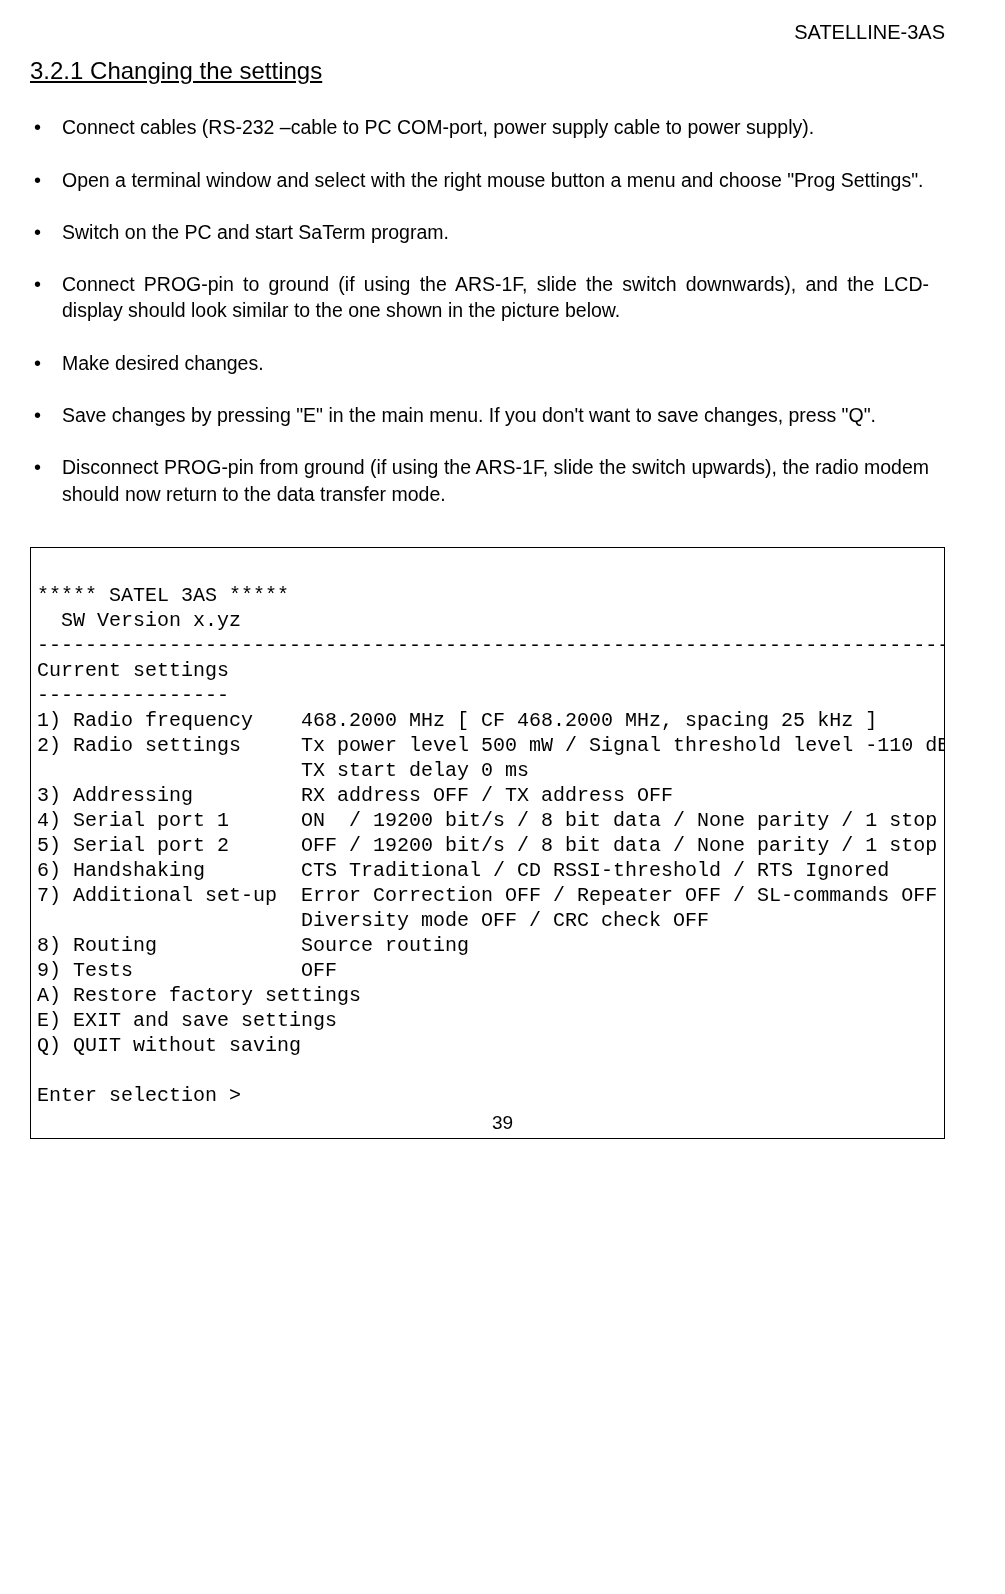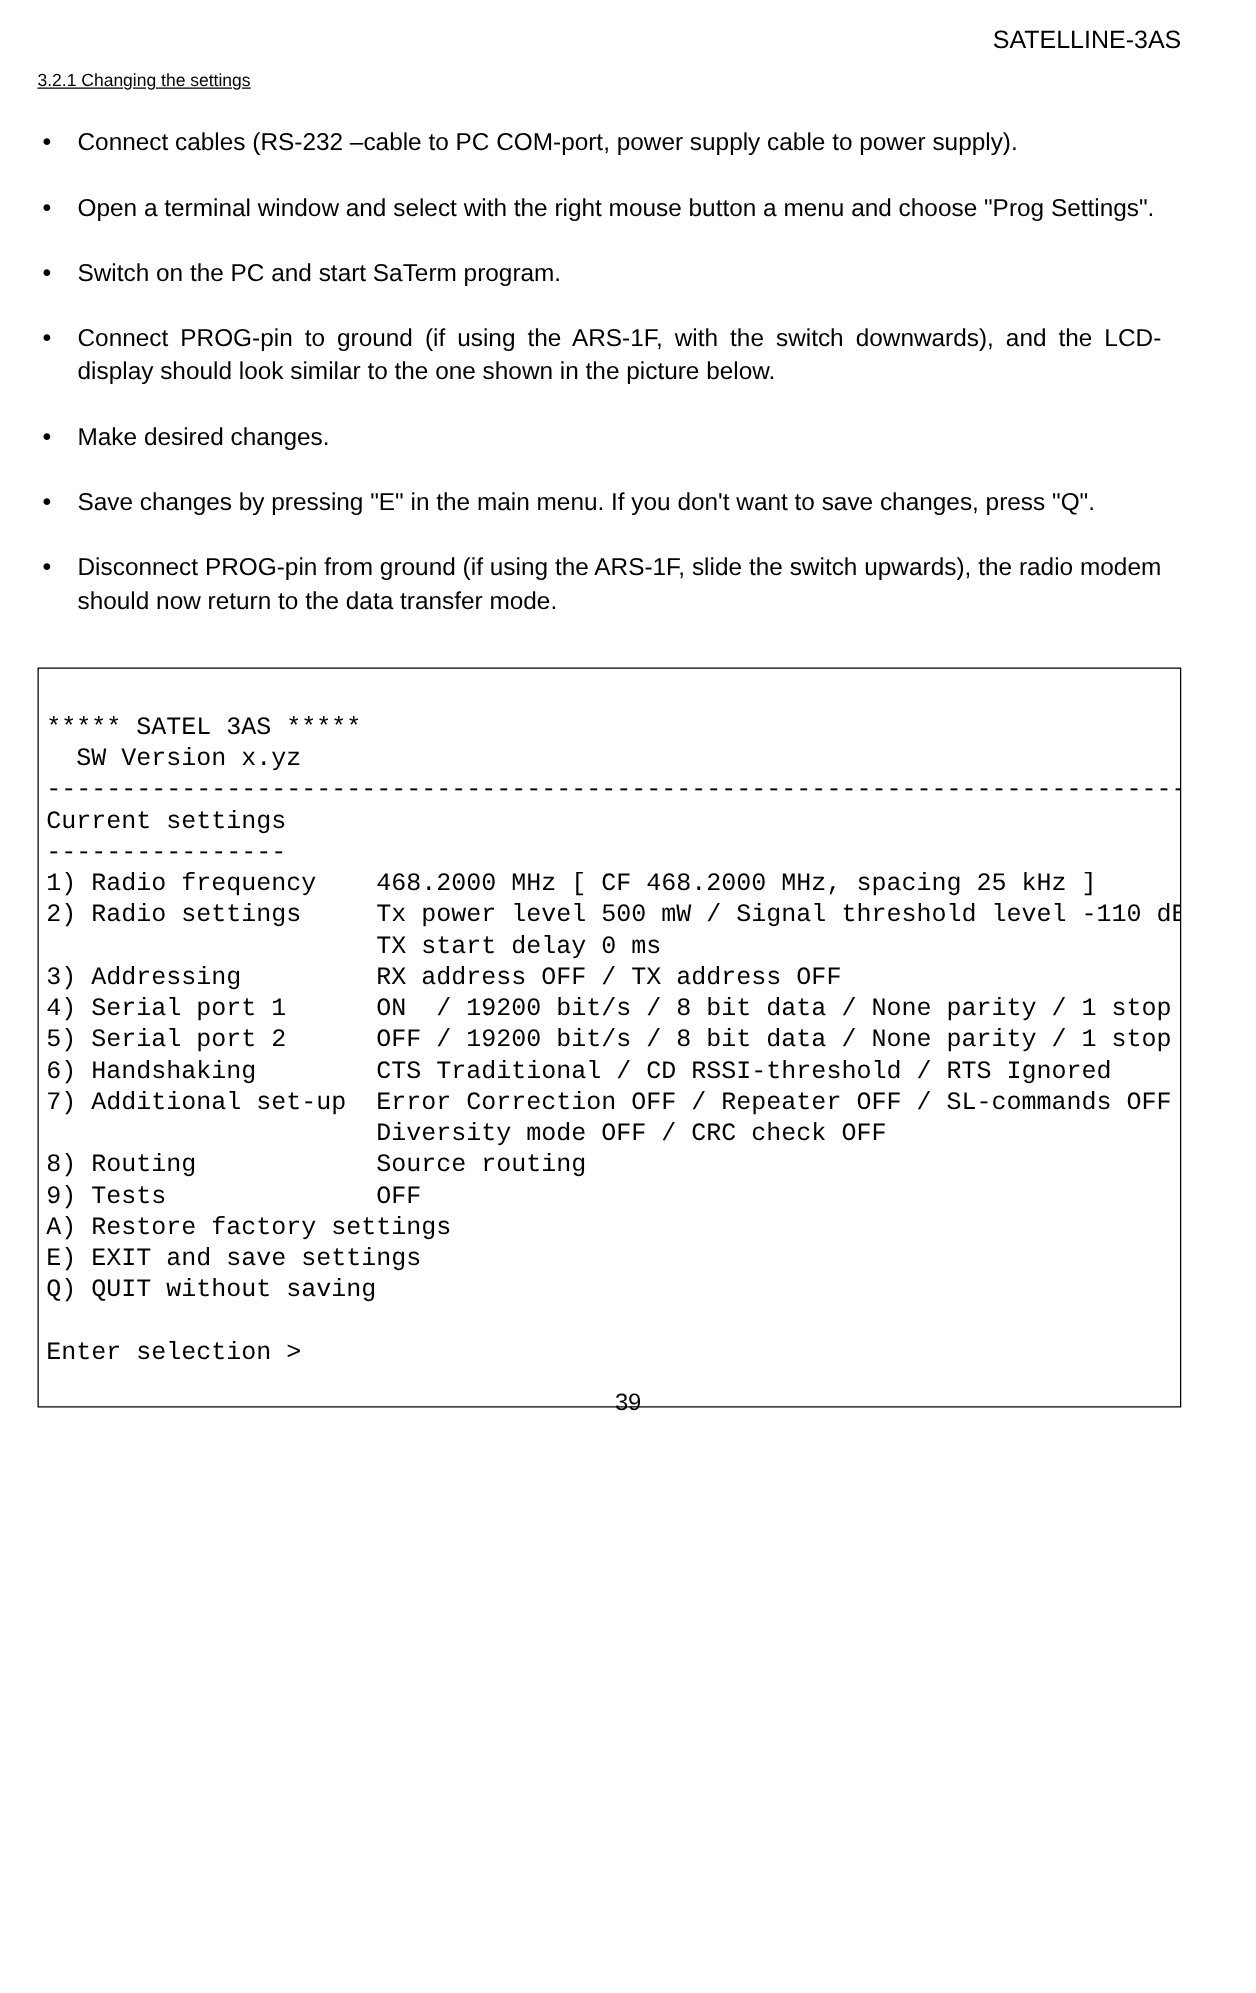--- a/index.html
+++ b/index.html
@@ -21,21 +21,21 @@
   }
   .header-right {
     text-align: right;
     font-size: 20px;
     margin-bottom: 10px;
     line-height: 1.25;
     padding-right: 0;
   }
   .section-heading {
     text-decoration: underline;
-    font-size: 14px;
+    font-size: 24px;
     margin: 0 0 28px 0;
   }
   ul.bullets {
     list-style: none;
     padding: 0;
     margin: 0 16px 40px 0;
   }
   ul.bullets li {
     position: relative;
     padding-left: 32px;
@@ -78,21 +78,21 @@
   <div class="header-right">
     <div>SATELLINE-3AS</div>
   </div>
 
   <div class="section-heading">3.2.1   Changing the settings</div>
 
   <ul class="bullets">
     <li>Connect cables (RS-232 –cable to PC COM-port, power supply cable to power supply).</li>
     <li>Open a terminal window and select with the right mouse button a menu and choose  "Prog Settings".</li>
     <li>Switch on the PC and start SaTerm program.</li>
-    <li>Connect PROG-pin to ground (if using the ARS-1F, with the switch downwards), and the LCD-display should look similar to the one shown in the picture below.</li>
+    <li>Connect PROG-pin to ground (if using the ARS-1F, slide the switch downwards), and the LCD-display should look similar to the one shown in the picture below.</li>
     <li>Make desired changes.</li>
     <li>Save changes by pressing "E" in the main menu. If you don't want to save changes, press "Q".</li>
     <li>Disconnect PROG-pin from ground (if using the ARS-1F, slide the switch upwards), the radio modem should now return to the data transfer mode.</li>
   </ul>
 
   <div class="terminal-box">
 ***** SATEL 3AS *****
   SW Version x.yz
 --------------------------------------------------------------------------------
 Current settings

